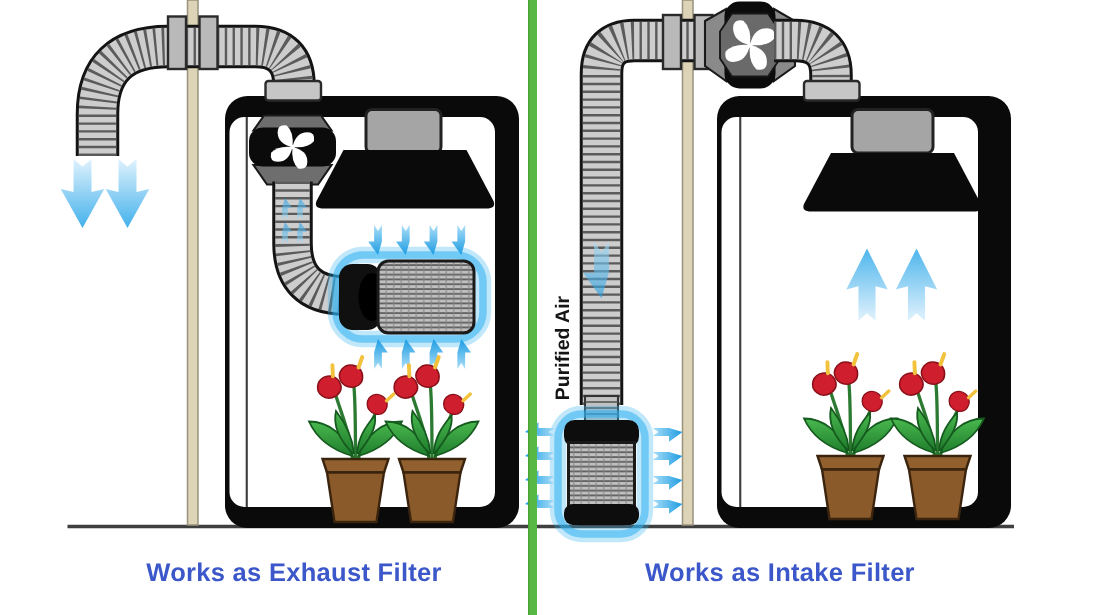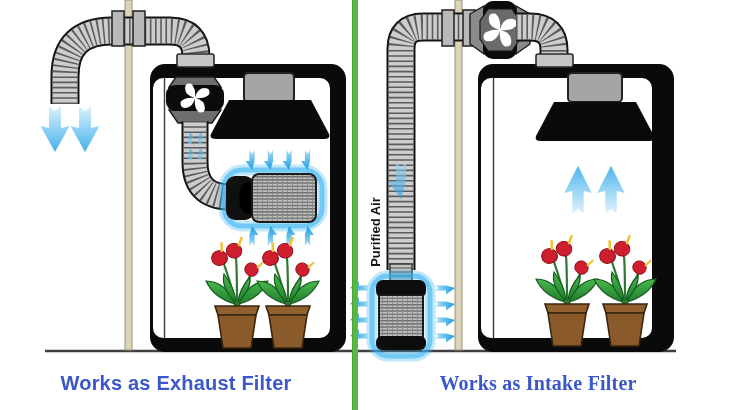--- a/index.html
+++ b/index.html
@@ -6,25 +6,25 @@
   .canvas{
     position:relative;width:730px;height:410px;background:#ffffff;
     font-family:"Liberation Sans", sans-serif;overflow:hidden;
   }
   .canvas svg{position:absolute;left:0;top:0;}
   .divider{
     position:absolute;top:0;left:352px;width:5px;height:410px;
     background:#58b845;border-left:1px solid #49a437;
   }
   .caption{
-    position:absolute;top:372px;font-size:20px;font-weight:bold;
-    color:#3b57c9;text-align:center;letter-spacing:.2px;
+    position:absolute;top:372px;font-size:17px;font-weight:bold;
+    color:#3b57c9;text-align:center;letter-spacing:.2px;padding-left:20px;
   }
   .caption.left{left:0;width:352px;}
-  .caption.right{left:378px;width:320px;font-family:Liberation Serif, serif;}
+  .caption.right{left:340px;width:320px;}
   .vlabel{
     position:absolute;left:375px;top:232px;width:0;height:0;
   }
   .vlabel span{
     position:absolute;white-space:nowrap;font-size:13px;font-weight:600;color:#151515;
     transform:translate(-50%,-50%) rotate(-90deg);display:block;
   }
 </style>
 </head>
 <body>

